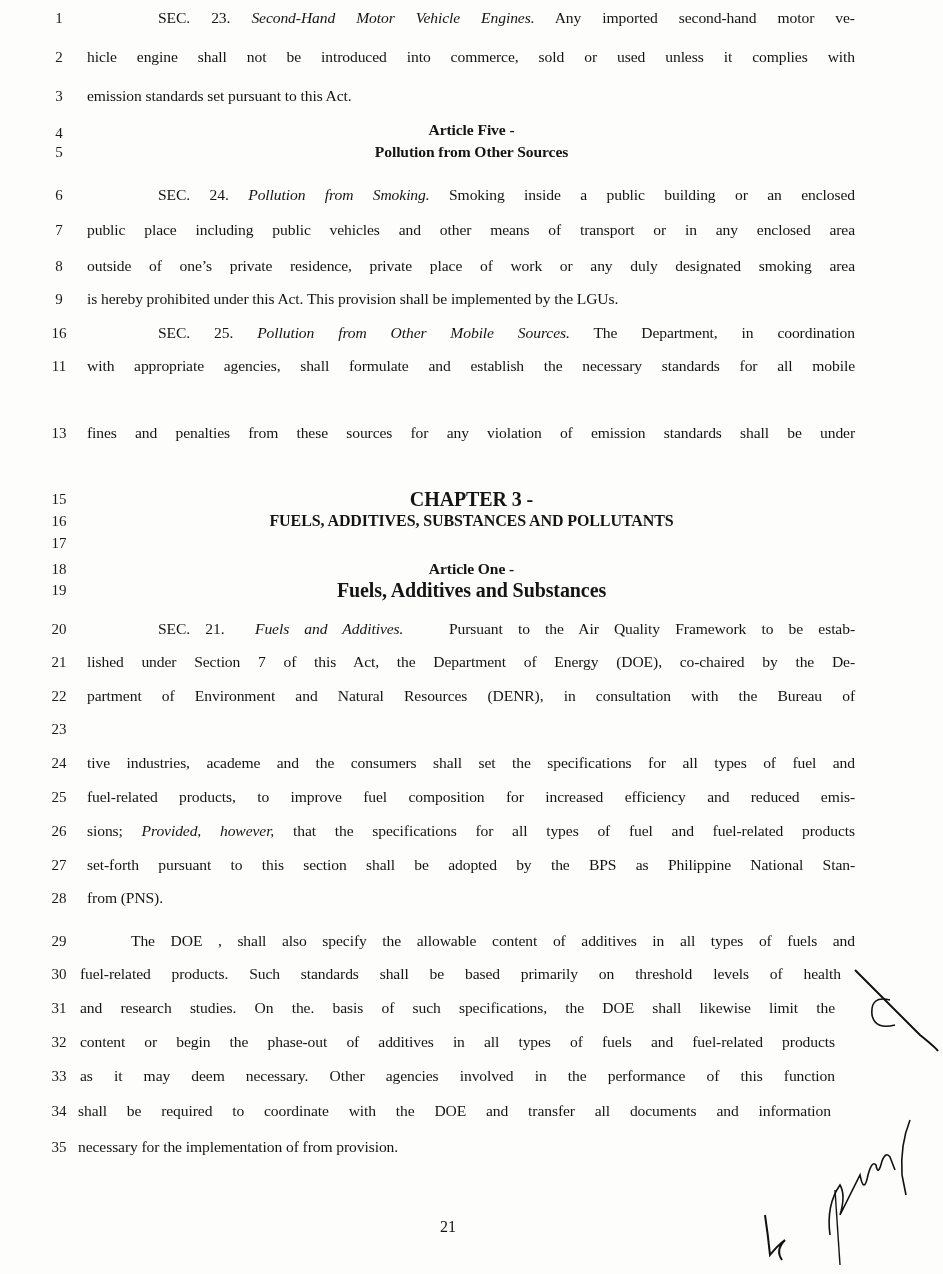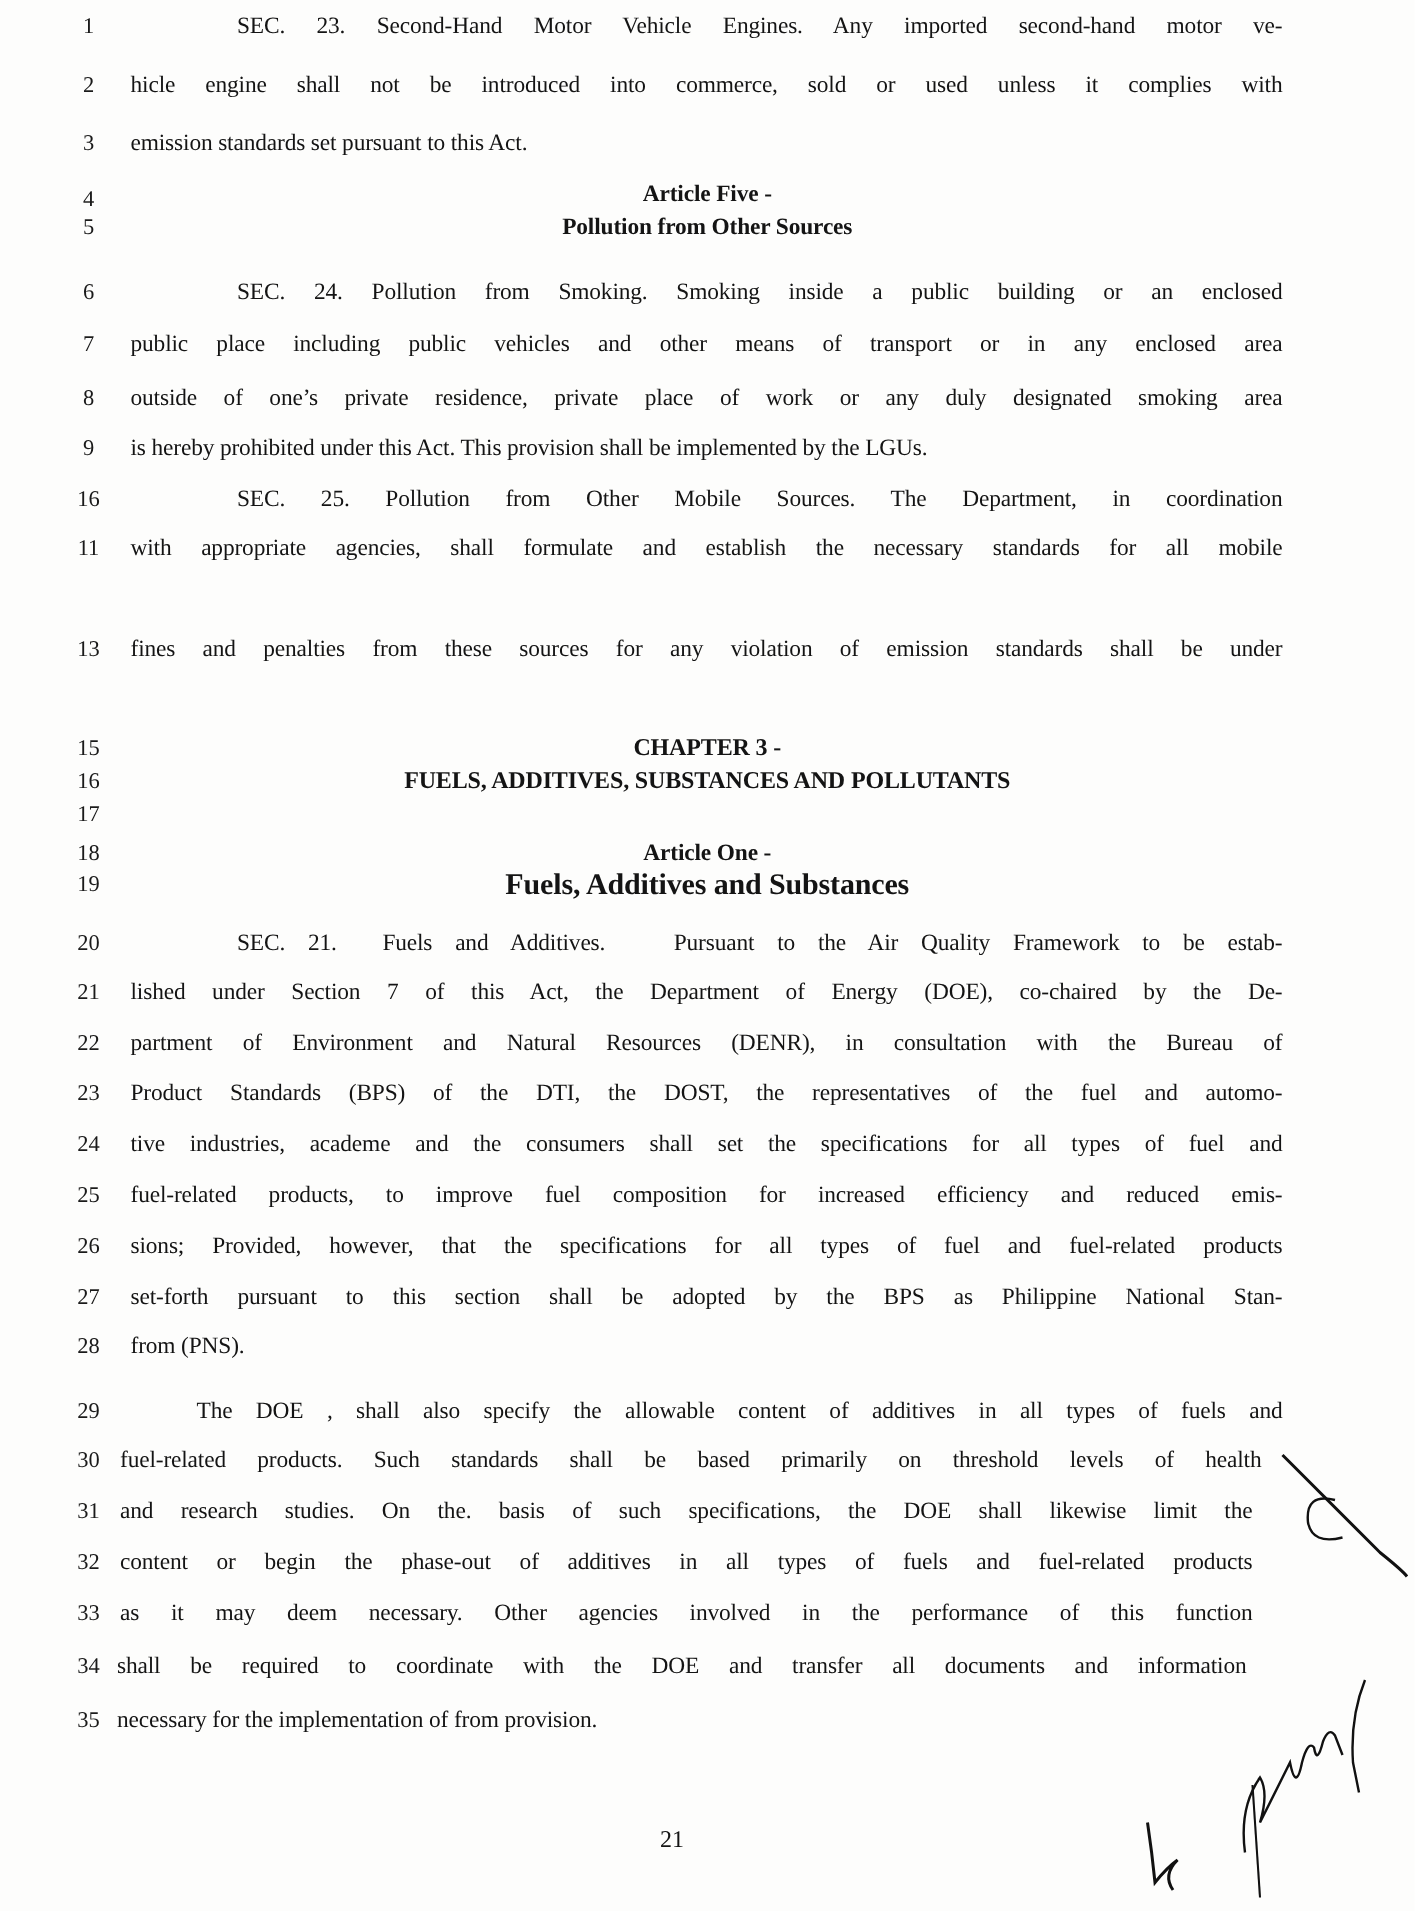--- a/index.html
+++ b/index.html
@@ -7,21 +7,21 @@
          font-family: "Liberation Serif", "DejaVu Serif", serif; color: #141414; }
   .page { position: absolute; left: 0; top: 0; width: 943px; height: 1274px; background: #fdfdfc; }
   .line { position: absolute; left: 0; width: 943px; height: 26px; }
   .ln { position: absolute; left: 44px; width: 30px; text-align: center; font-size: 15px; line-height: 26px; color: #1a1a1a; }
   .txt { position: absolute; left: 87px; right: 88px; font-size: 15.6px; line-height: 26px; white-space: nowrap;
          text-align: justify; text-align-last: justify; letter-spacing: -0.1px; }
   .txt.indent { left: 158px; }
   .txt.last { text-align-last: left; }
   .txt.center { left: 80px; right: 80px; text-align: center; text-align-last: center; font-weight: bold; }
   .sec { font-variant: normal; }
-  .it { }
+  .it { font-style: italic; }
   .pagenum { position: absolute; left: 440px; top: 1218px; font-size: 16px; }
   .scribble { position: absolute; pointer-events: none; }
 </style>
 </head>
 <body>
 
 <div class="page">
 
   <div class="line" style="top:5px">
     <span class="ln">1</span>
@@ -80,21 +80,21 @@
 
 
   <div class="line" style="top:420px">
     <span class="ln">13</span>
     <span class="txt">fines and penalties from these sources for any violation of emission standards shall be under</span>
   </div>
 
 
   <div class="line" style="top:489px">
     <span class="ln" style="line-height:20px">15</span>
-    <span class="txt center" style="line-height:20px;font-size:16px">CHAPTER 3 -</span>
+    <span class="txt center" style="line-height:20px;font-size:20px">CHAPTER 3 -</span>
   </div>
 
   <div class="line" style="top:511px">
     <span class="ln" style="line-height:20px">16</span>
     <span class="txt center" style="line-height:20px;font-size:16px">FUELS, ADDITIVES, SUBSTANCES AND POLLUTANTS</span>
   </div>
 
   <div class="line" style="top:533px">
     <span class="ln" style="line-height:20px">17</span>
   </div>
@@ -119,21 +119,20 @@
     <span class="txt">lished under Section 7 of this Act, the Department of Energy (DOE), co-chaired by the De-</span>
   </div>
 
   <div class="line" style="top:683px">
     <span class="ln">22</span>
     <span class="txt">partment of Environment and Natural Resources (DENR), in consultation with the Bureau of</span>
   </div>
 
   <div class="line" style="top:716px">
     <span class="ln">23</span>
-    <span class="txt">Product Standards (BPS) of the DTI, the DOST,  the representatives of the fuel and automo-</span>
   </div>
 
   <div class="line" style="top:750px">
     <span class="ln">24</span>
     <span class="txt">tive industries, academe and the consumers shall set the specifications for all types of fuel and</span>
   </div>
 
   <div class="line" style="top:784px">
     <span class="ln">25</span>
     <span class="txt">fuel-related products, to improve fuel composition for increased efficiency and reduced emis-</span>

